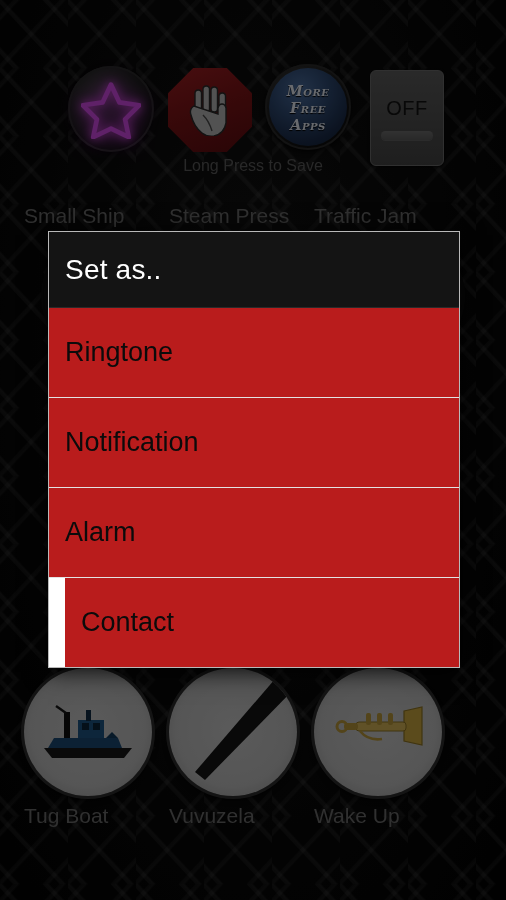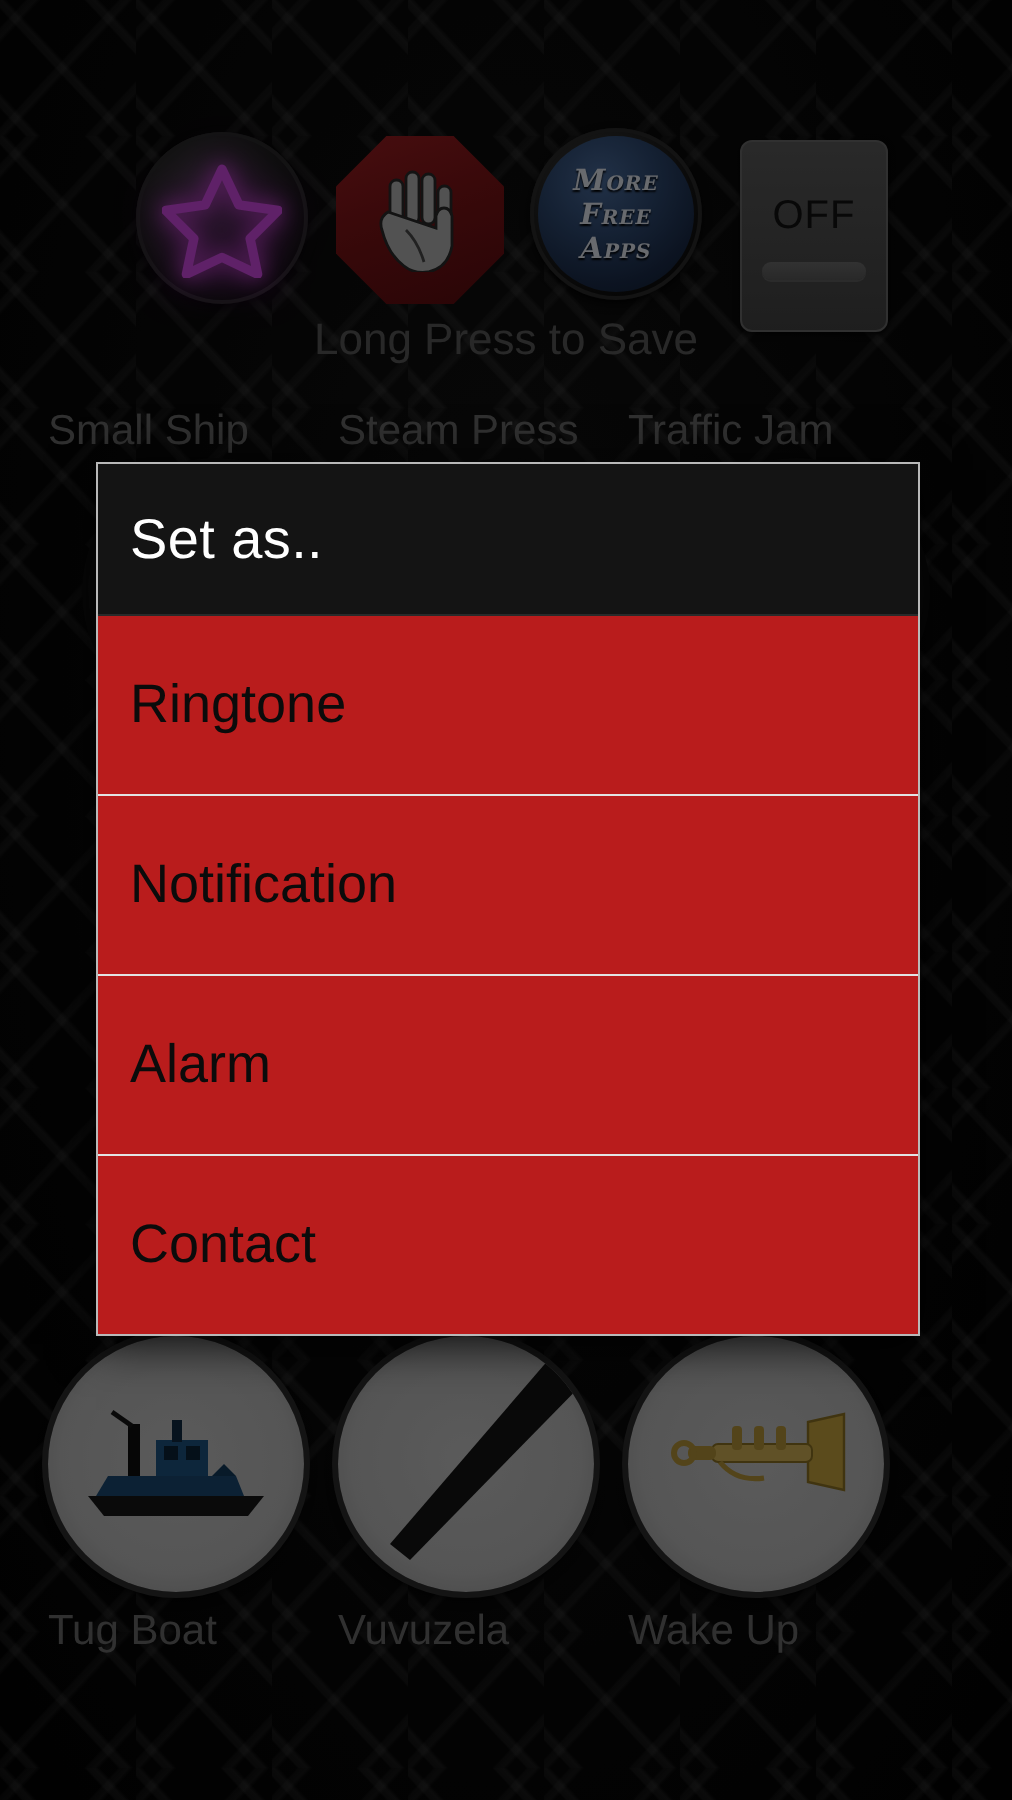--- a/index.html
+++ b/index.html
@@ -86,21 +86,21 @@
   }
   .toggle-bar {
     width:52px; height:9px; border-radius:5px;
     background:linear-gradient(180deg,#6f6f6f,#5a5a5a);
     box-shadow:0 1px 0 rgba(255,255,255,.12);
   }
 
   
   .hint {
     position:absolute; left:0; top:157px; width:506px;
-    text-align:center; font-size:22px; color:#5a5a5a;
+    text-align:center; font-size:16px; color:#5a5a5a;
   }
 
   
   .grid-row { position:absolute; left:0; width:506px; }
   .cell {
     position:absolute; width:168px;
     display:flex; flex-direction:column; align-items:flex-start;
   }
   .cell-label {
     font-size:21px; color:#6b6b6b; margin-top:8px; white-space:nowrap;
@@ -151,21 +151,21 @@
   }
   .dialog-title { font-size:28px; color:#ffffff; letter-spacing:.2px; }
   .dialog-list { flex:1 1 auto; display:flex; flex-direction:column; }
   .dialog-item {
     flex:1 1 0; display:flex; align-items:center;
     padding-left:16px; background:#b91c1c;
     border-bottom:1px solid #e3e3e3;
     font-size:27px; color:#0b0b0b;
     cursor:default;
   }
-  .dialog-item:last-child { border-bottom:none; }
+  .dialog-item:last-child { border-bottom:none;margin-left:16px; }
 
   
   .scrim { position:absolute; inset:0; background:rgba(0,0,0,0.55); pointer-events:none; }
 </style>
 </head>
 <body>
 
 <div id="app">
 
   <div class="toolbar">

